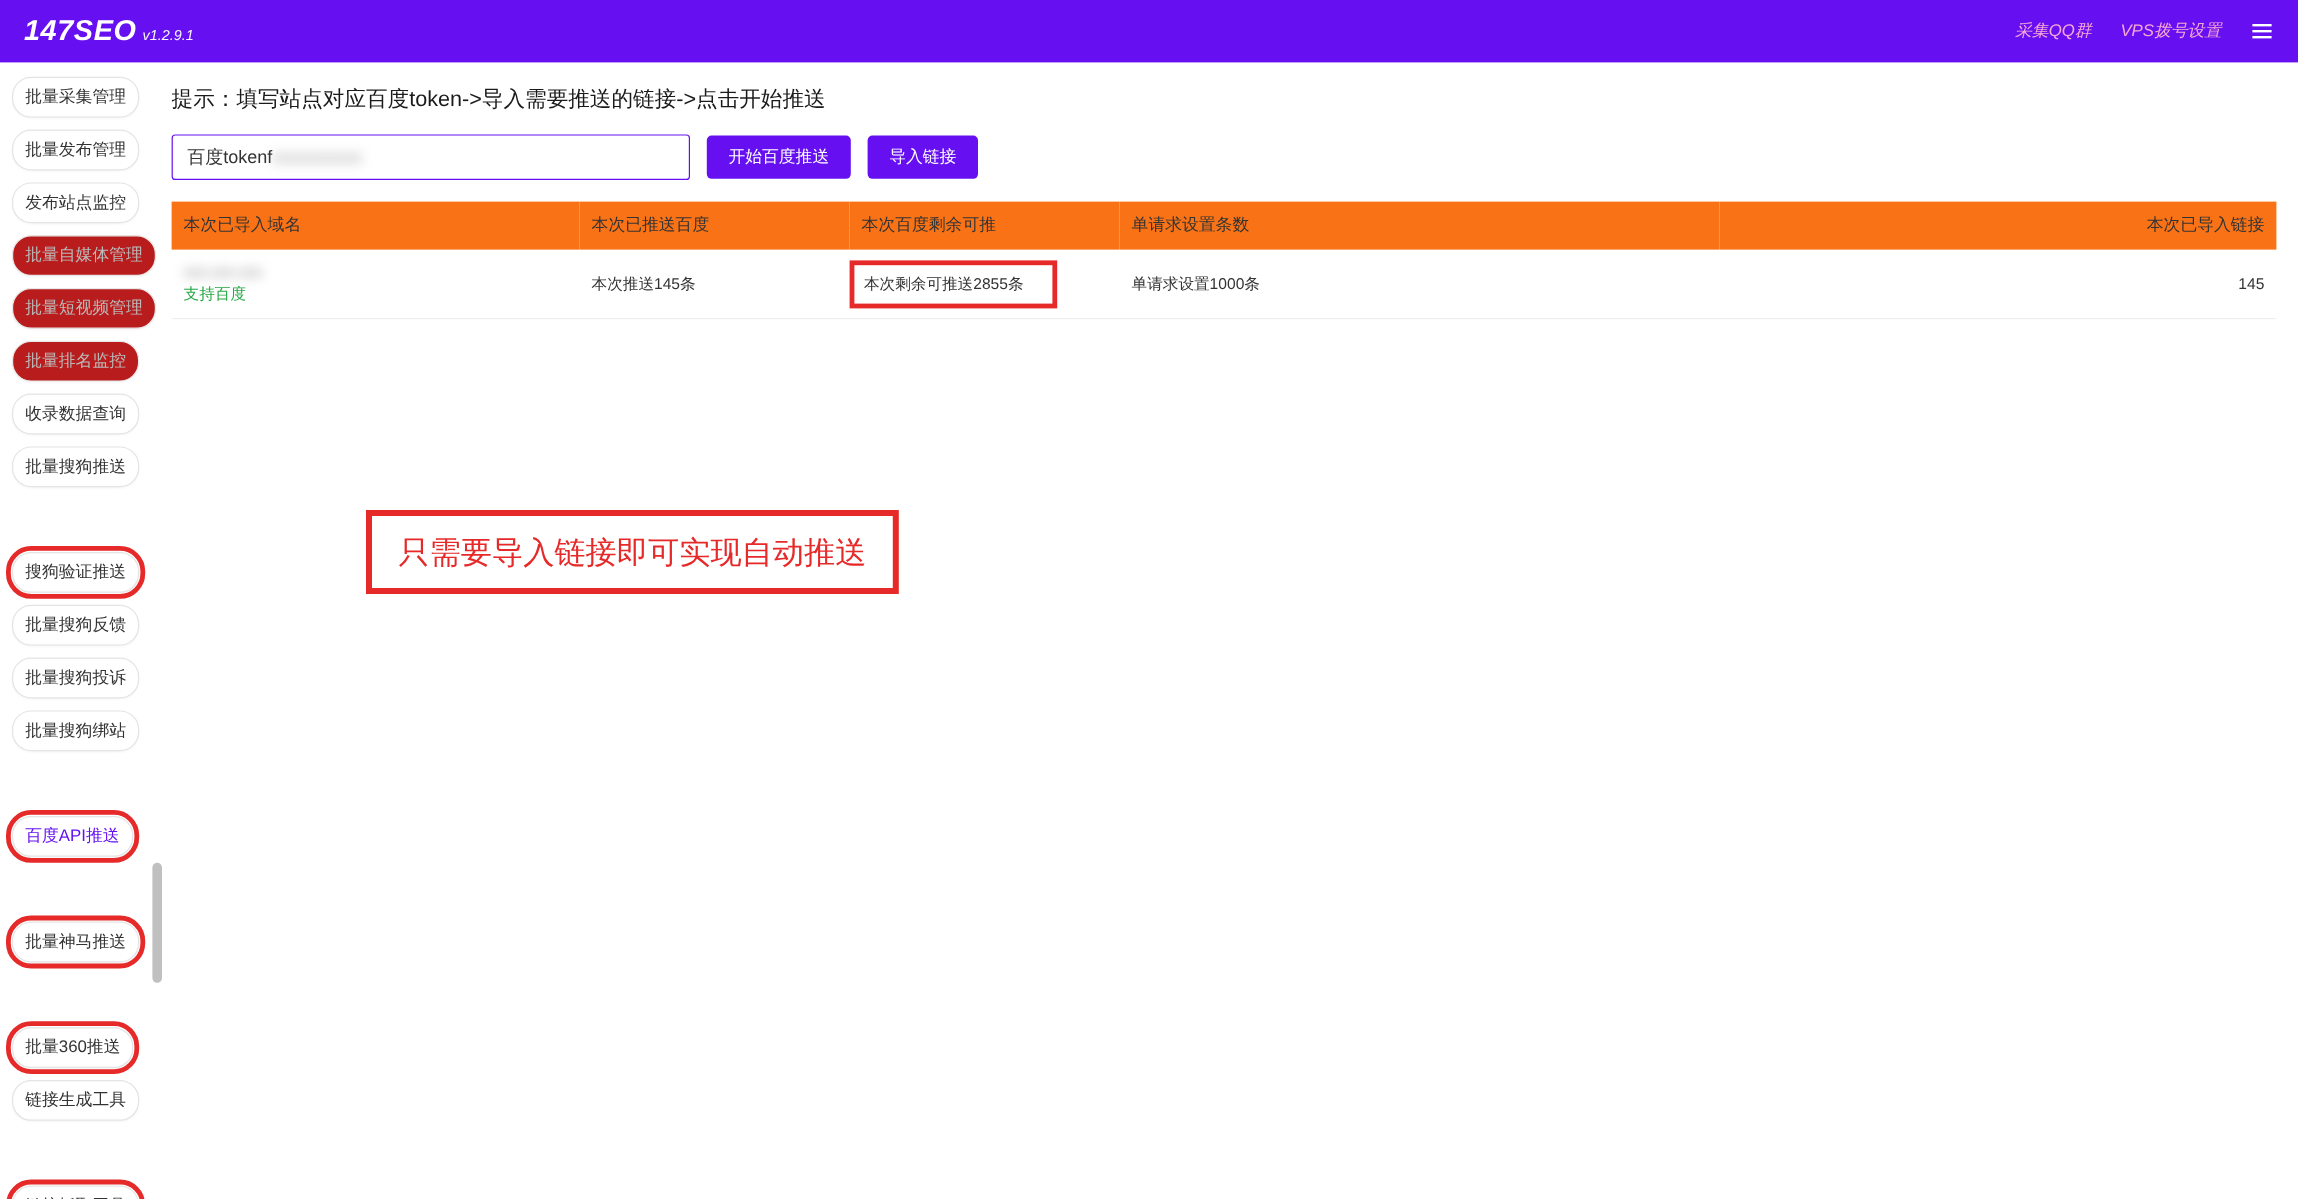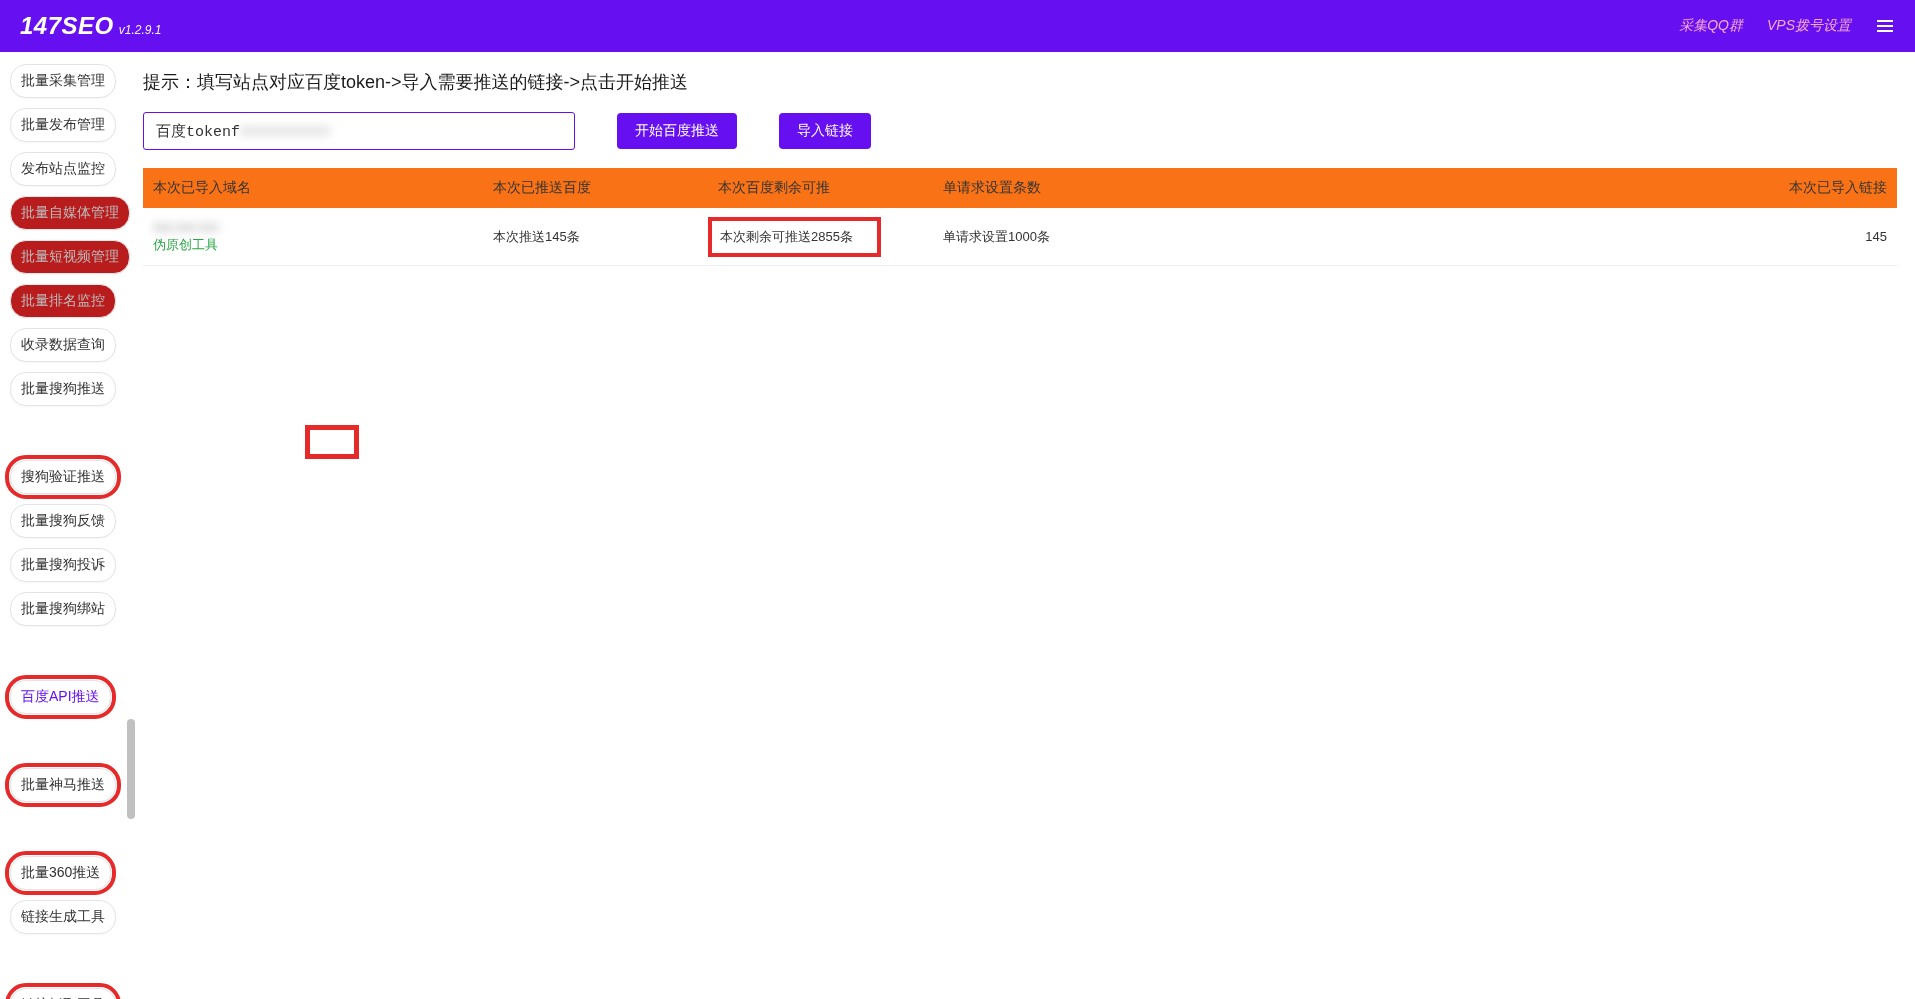--- a/index.html
+++ b/index.html
@@ -144,37 +144,35 @@
     
     .token-input {
       width: 432px;
       height: 38px;
       border: 1px solid #6610f2;
       border-radius: 3px;
       padding: 0 12px;
       font-size: 15px;
       color: #333333;
       outline: none;
-      font-family: Liberation Mono, monospace;
     }
     
     .blur-start {
       filter: blur(5px);
       color: #999;
     }
     
     .action-btn {
       padding: 9px 18px;
       background: #6610f2;
       color: #ffffff;
       border: none;
       border-radius: 4px;
       font-size: 14px;
       cursor: pointer;
-      margin-left: 28px;
     }
     
     .table {
       width: 100%;
       border-collapse: collapse;
     }
     
     .table thead tr {
       background: #f97316;
     }
@@ -298,28 +296,29 @@
           <th style="width:225px;">本次已推送百度</th>
           <th style="width:225px;">本次百度剩余可推</th>
           <th>单请求设置条数</th>
           <th>本次已导入链接</th>
         </tr>
       </thead>
       <tbody>
         <tr>
           <td class="domain-cell">
             <div class="domain-blur">xxx.xxx.xxx</div>
-            <div class="push-success">伪原创工具</div>
+            <div class="push-success">支持百度</div>
           </td>
           <td>本次推送145条</td>
           <td>
             <span class="cell-highlight">本次剩余可推送2855条</span>
           </td>
           <td>单请求设置1000条</td>
           <td>145</td>
         </tr>
       </tbody>
     </table>
 
     <div class="annotation-box" style="left:305px; top:425px;">
+      <div class="annotation-text">只需要导入链接即可实现自动推送</div>
     </div>
   </div>
 </div>
 
 </body></html>

